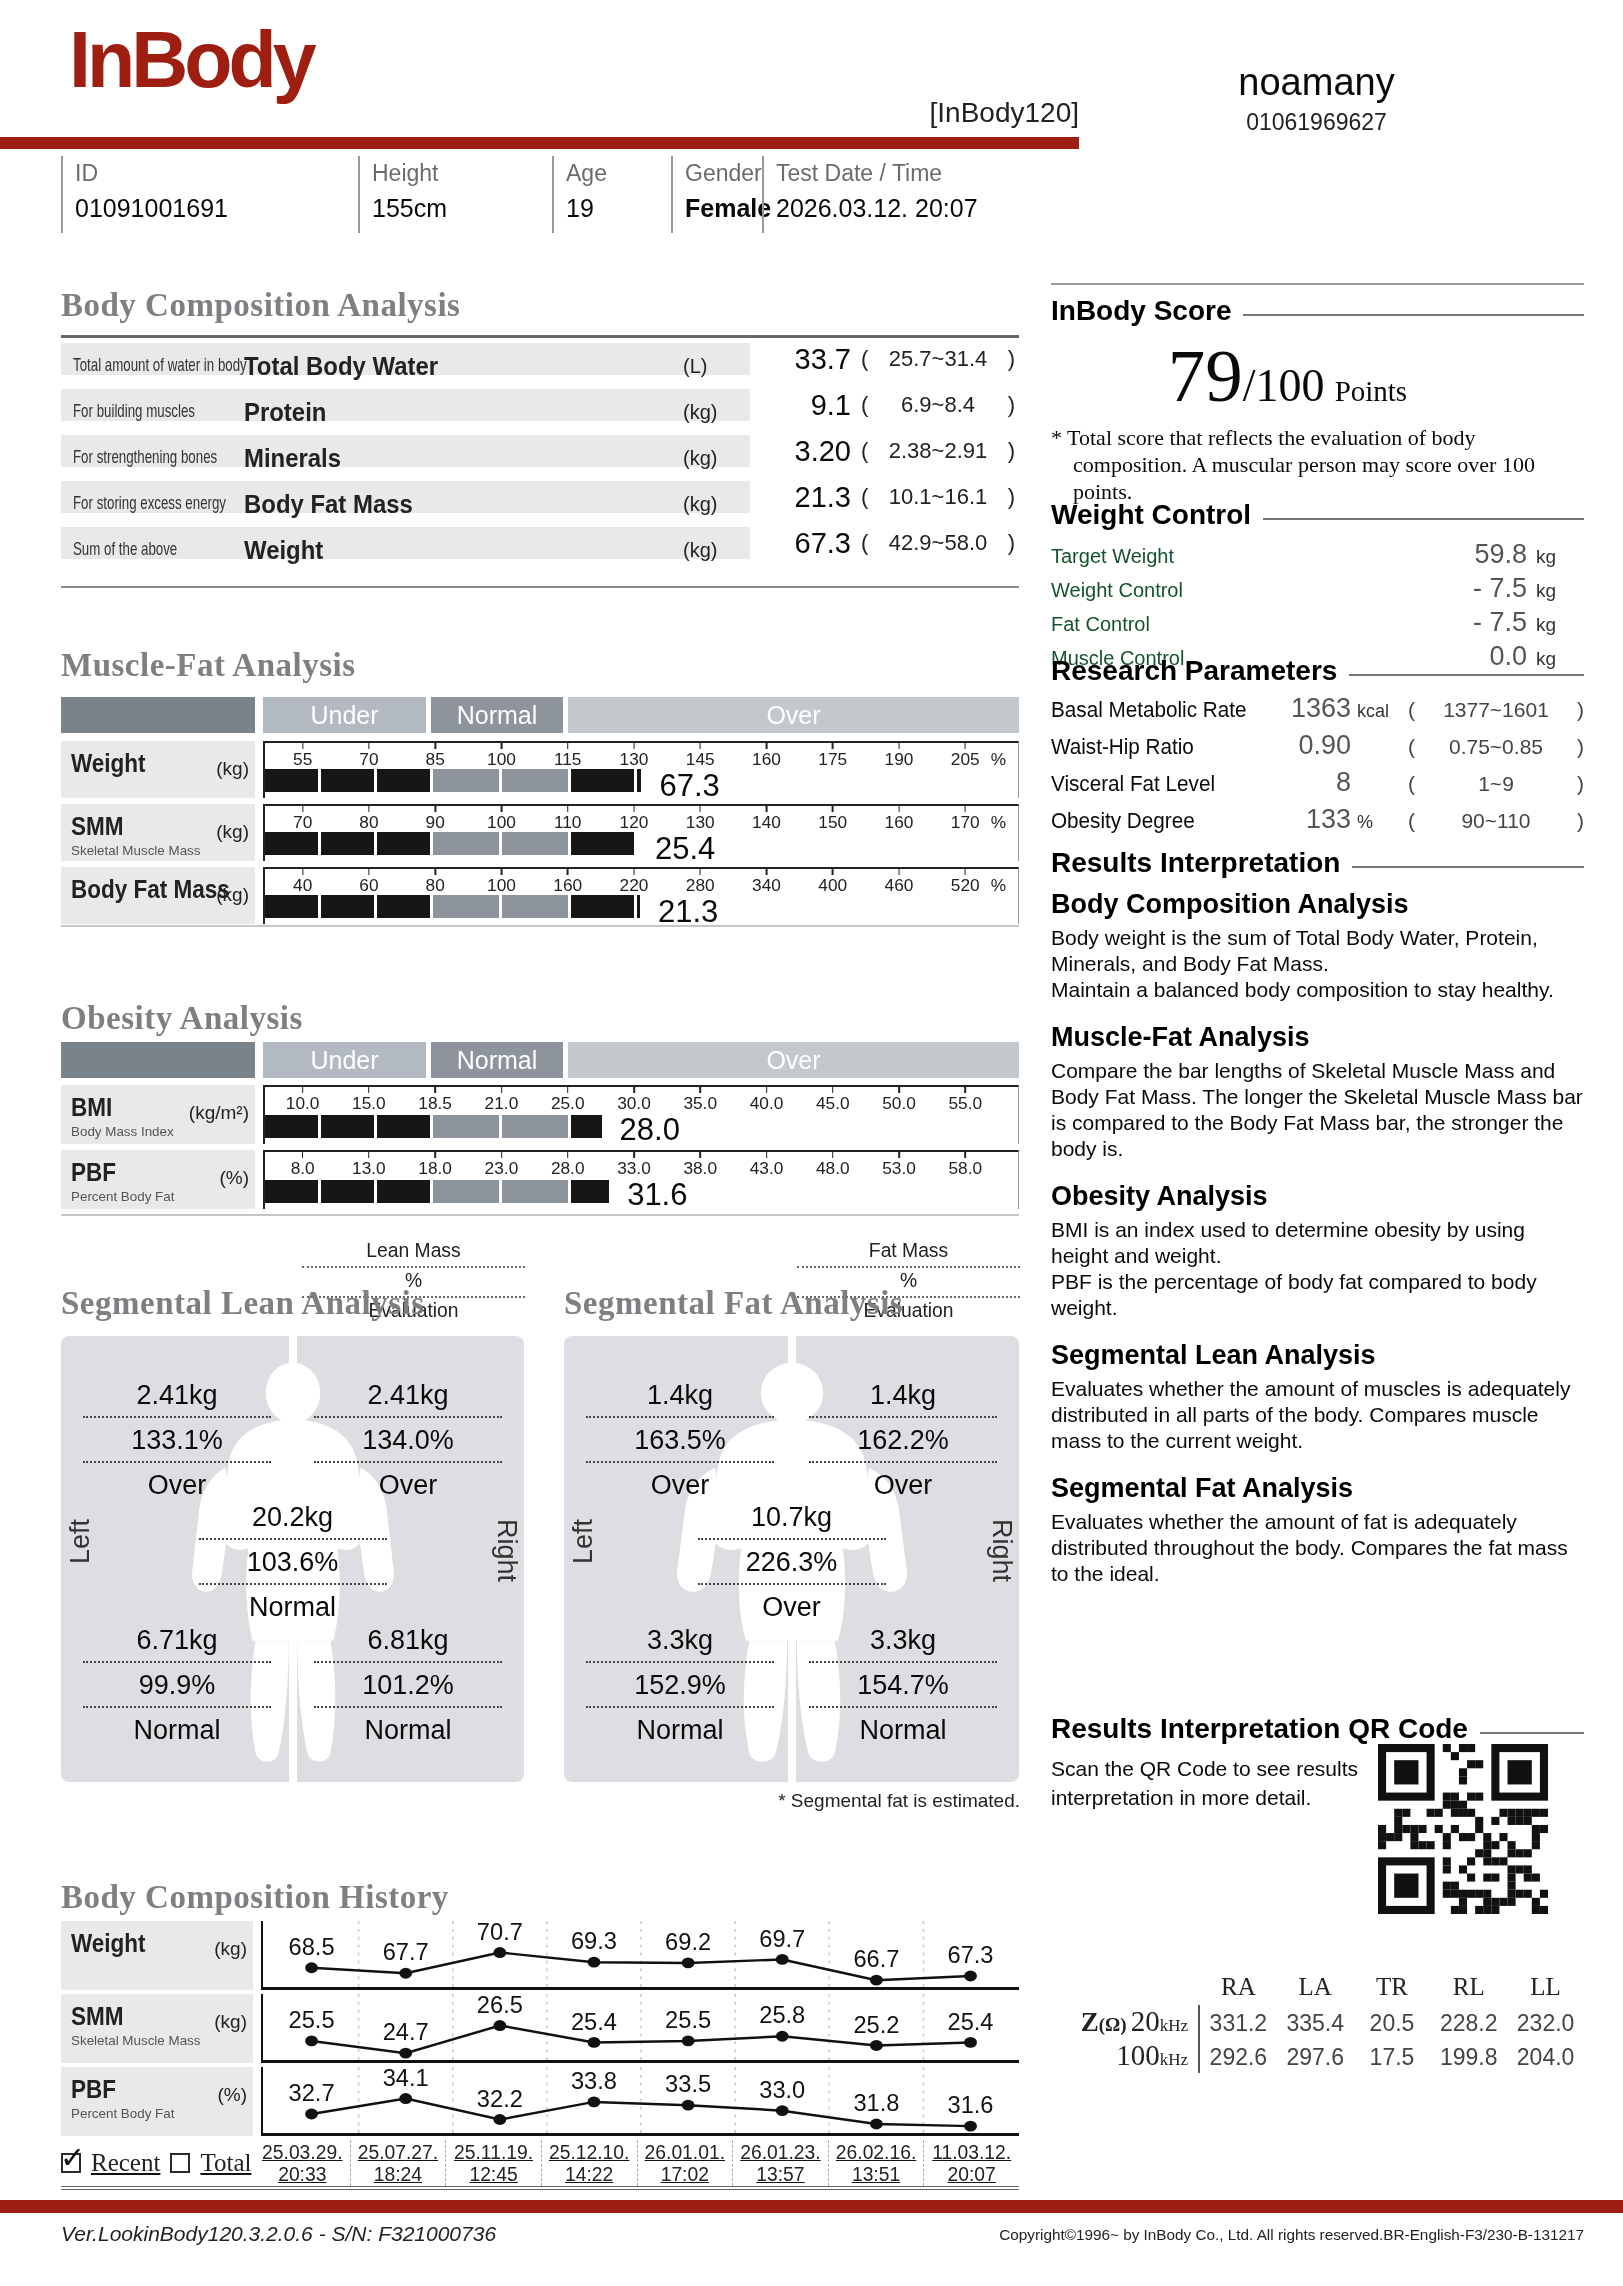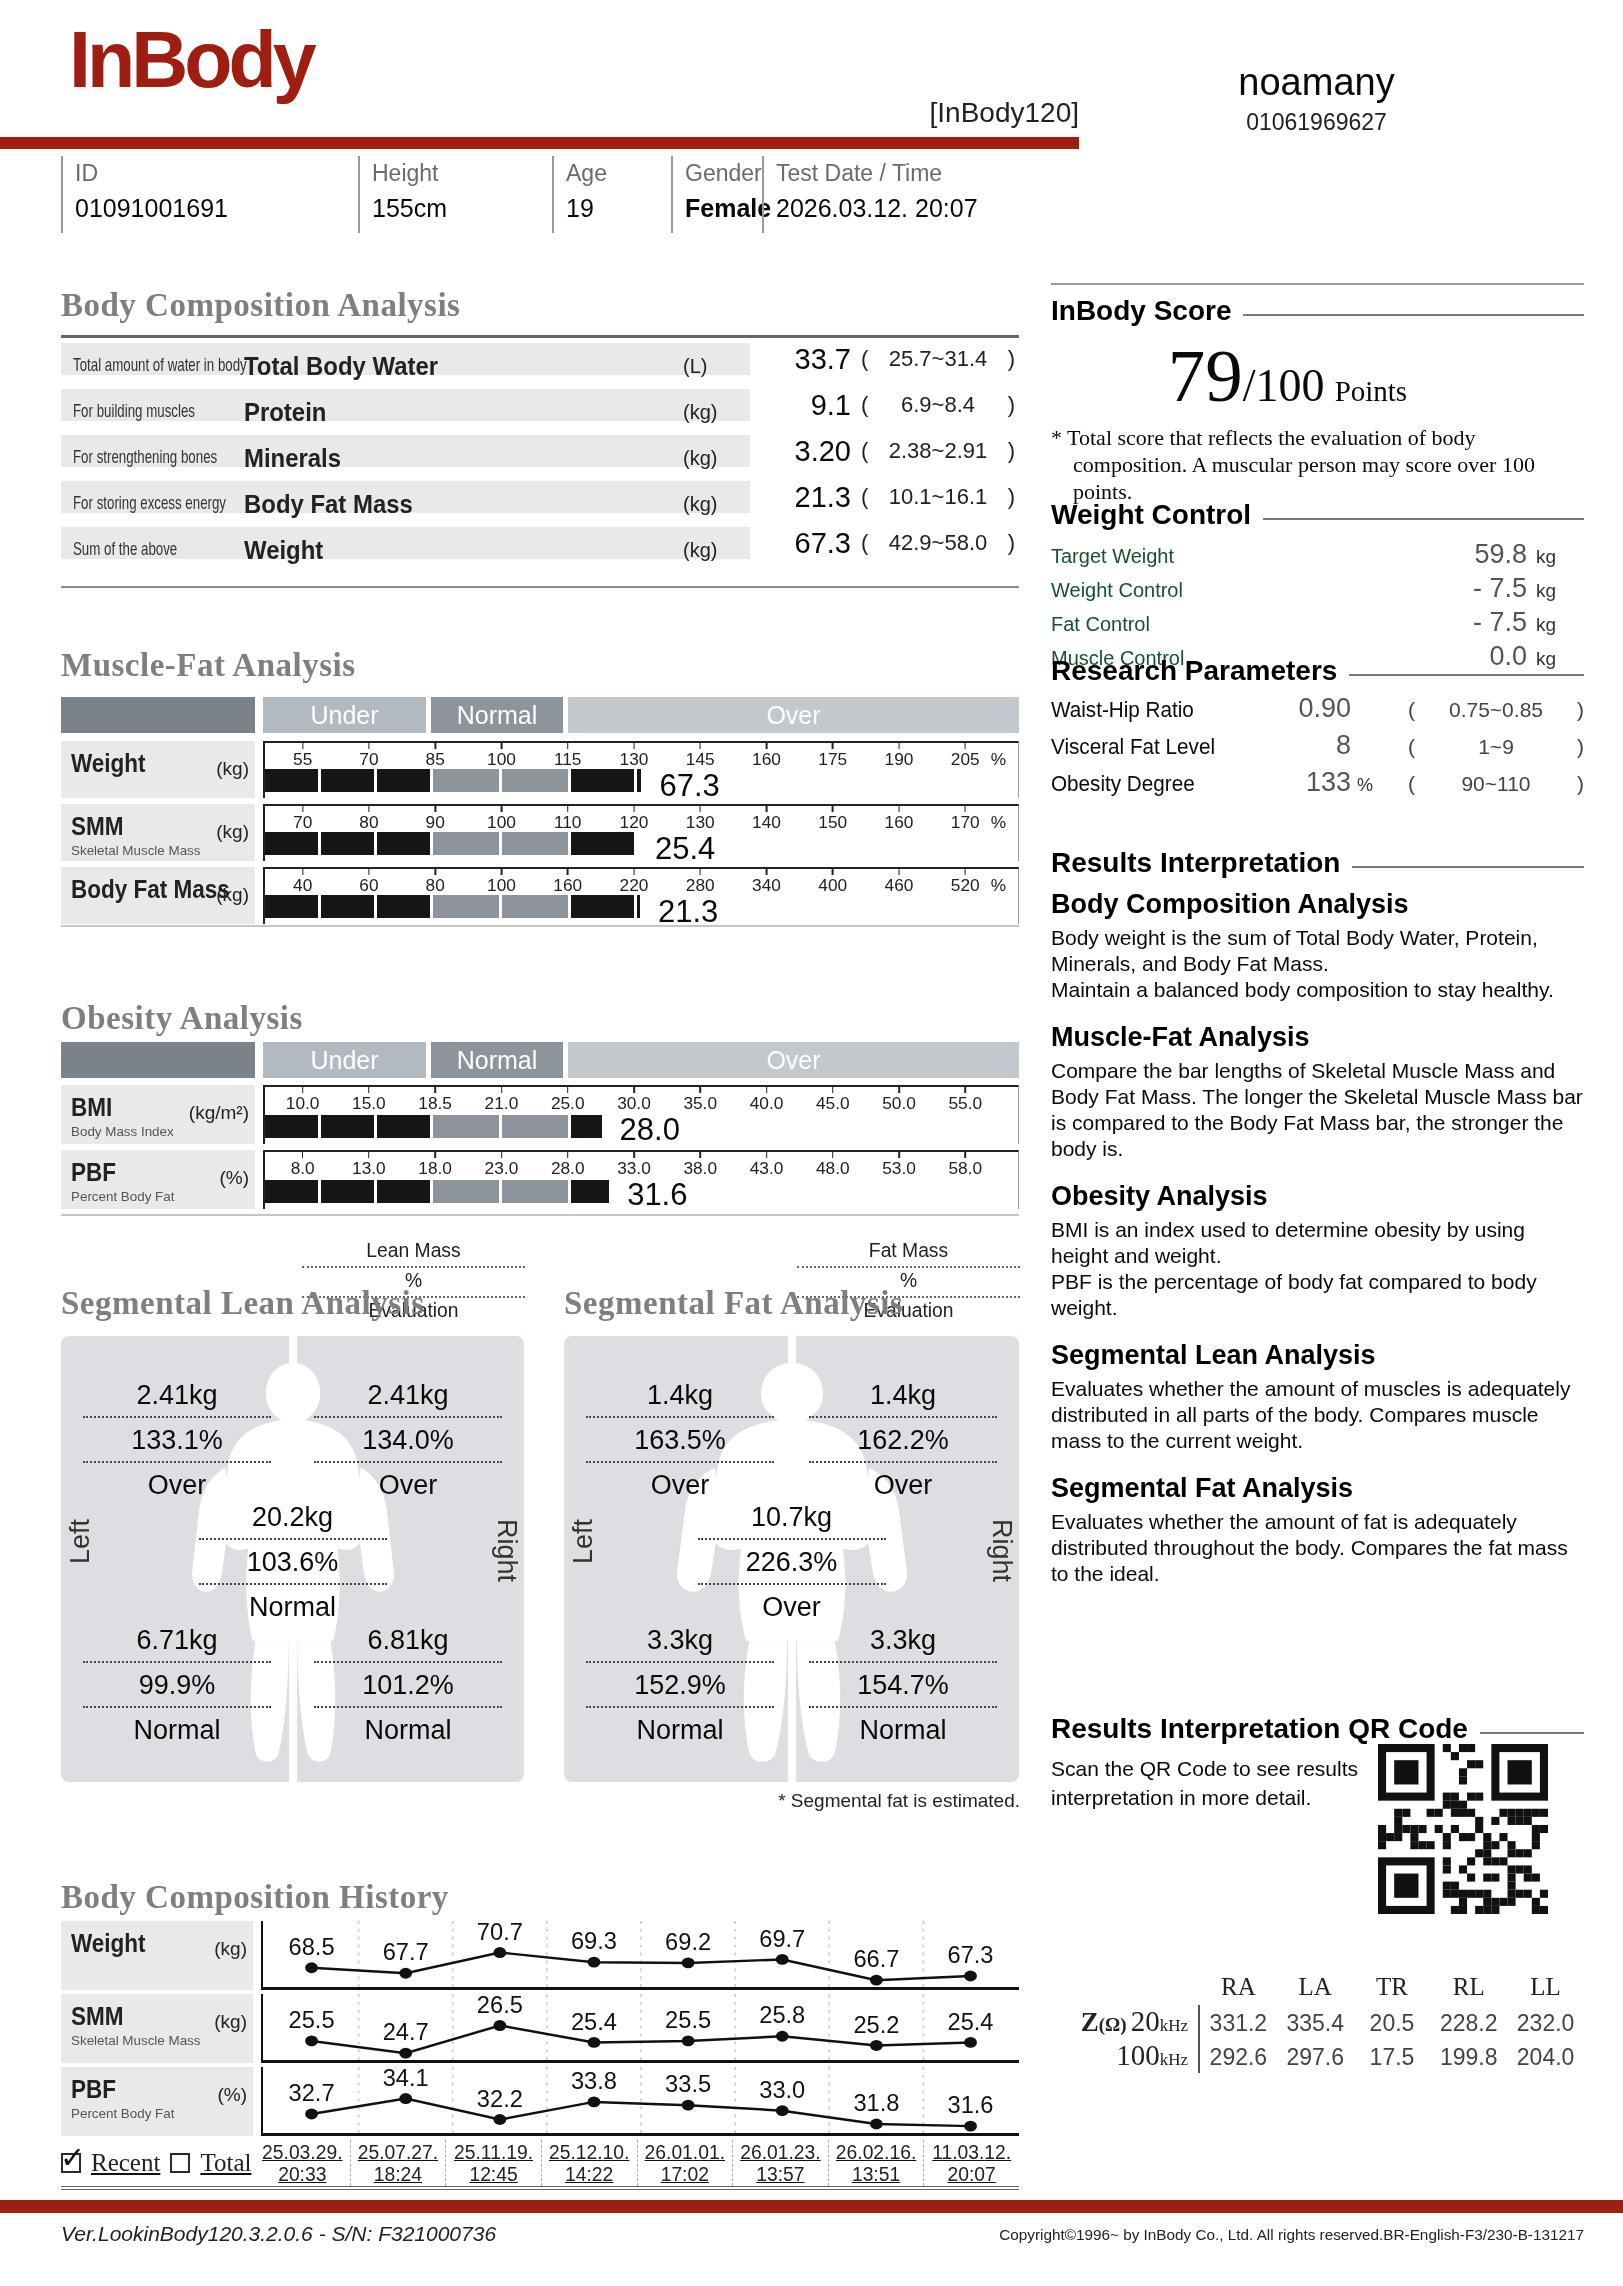--- a/index.html
+++ b/index.html
@@ -708,20 +708,28 @@
         <span class="v">0.0</span>
         <span class="u">kg</span>
       </div>
   </div>
 
   <div class="abs rc-h" style="top:655px">
       <span>Research Parameters</span>
       <span class="line"></span>
     </div>
   <div class="abs rp-rows">
+    <div class="rp-row">
+        <span class="l">Basal Metabolic Rate</span>
+        <span class="v">1363</span>
+        <span class="u">kcal</span>
+        <span class="rng">
+          <span>1377~1601</span>
+        </span>
+      </div>
     <div class="rp-row">
         <span class="l">Waist-Hip Ratio</span>
         <span class="v">0.90</span>
         <span class="u"></span>
         <span class="rng">
           <span>0.75~0.85</span>
         </span>
       </div>
     <div class="rp-row">
         <span class="l">Visceral Fat Level</span>

